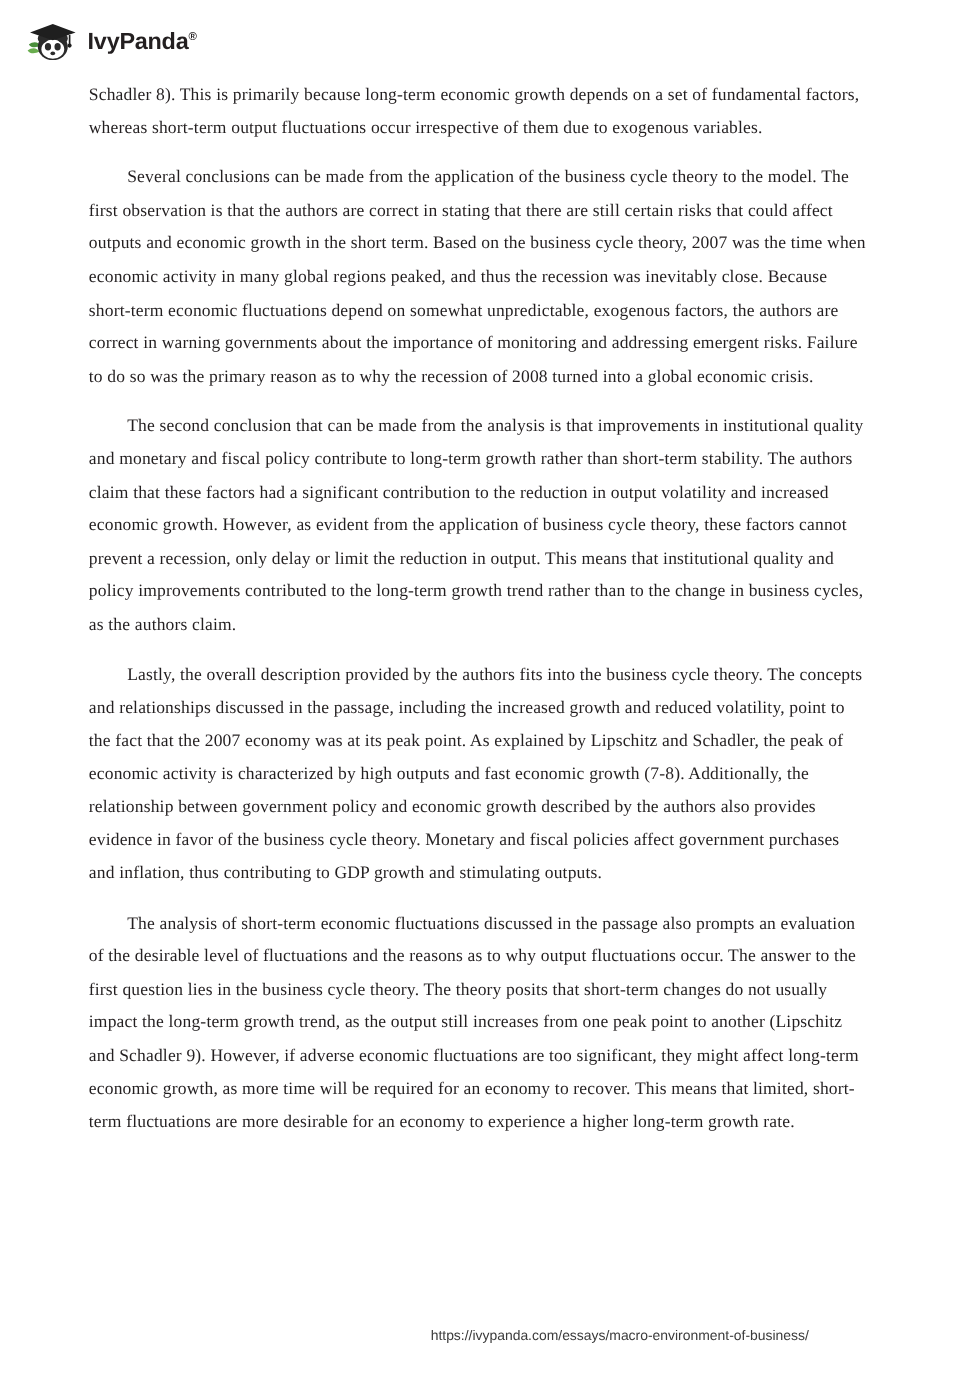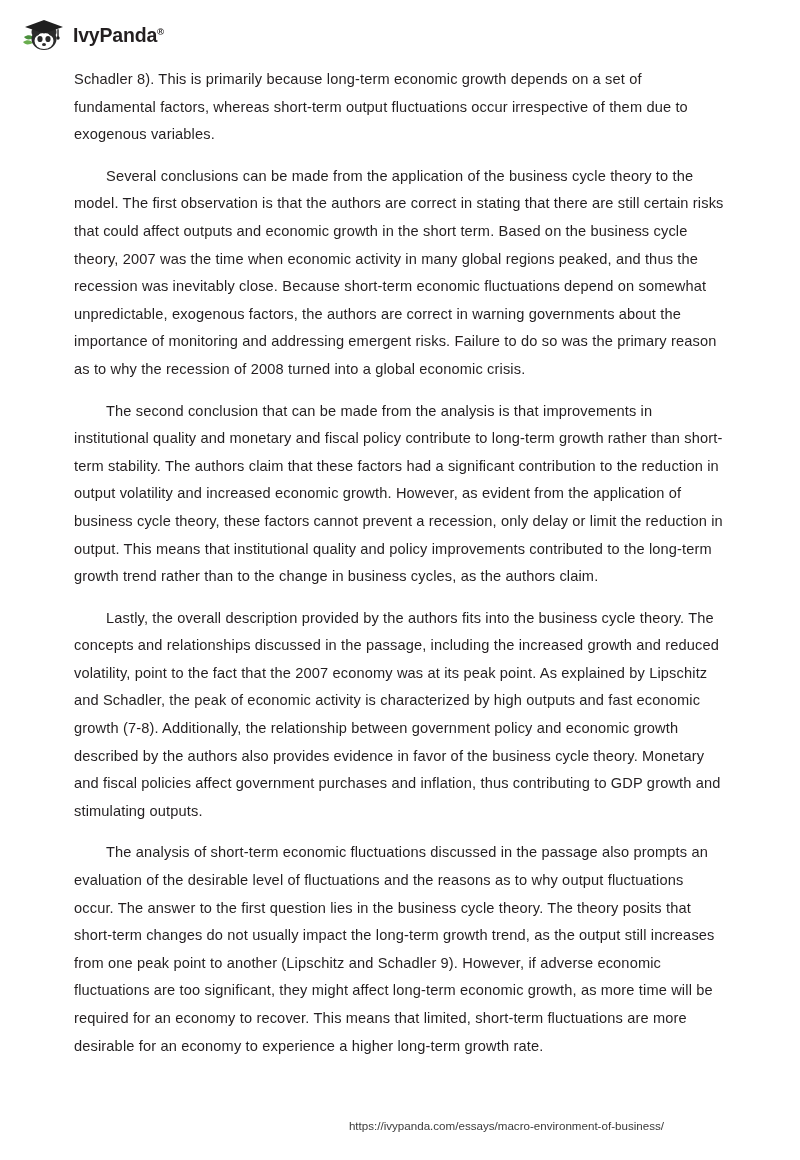--- a/index.html
+++ b/index.html
@@ -67,43 +67,43 @@
     padding-top: 9px;
     white-space: nowrap;
   }
 
   
   .content {
     position: absolute;
     top: 66px;
     left: 74px;
     width: 650px;
+    font-family: Liberation Serif, serif;
   }
   .content p {
     margin: 0 0 14px 0;
     font-size: 14.6px;
     line-height: 27.6px;
     text-align: left;
     color: #231f20;
     letter-spacing: 0.01em;
   }
   .content p.indent {
     text-indent: 32px;
   }
 
   
   .footer {
     position: absolute;
-    left: 4px;
+    left: 14px;
     top: 1104px;
     width: 708px;
     text-align: center;
     padding-right: 22px;
     box-sizing: border-box;
-    margin-top: 12px;
   }
   .footer-url {
     font-size: 11.6px;
     color: #3a3a3a;
     text-decoration: none;
   }
   .footer-inner {
     text-align: right;
     padding-right: 26px;
   }

